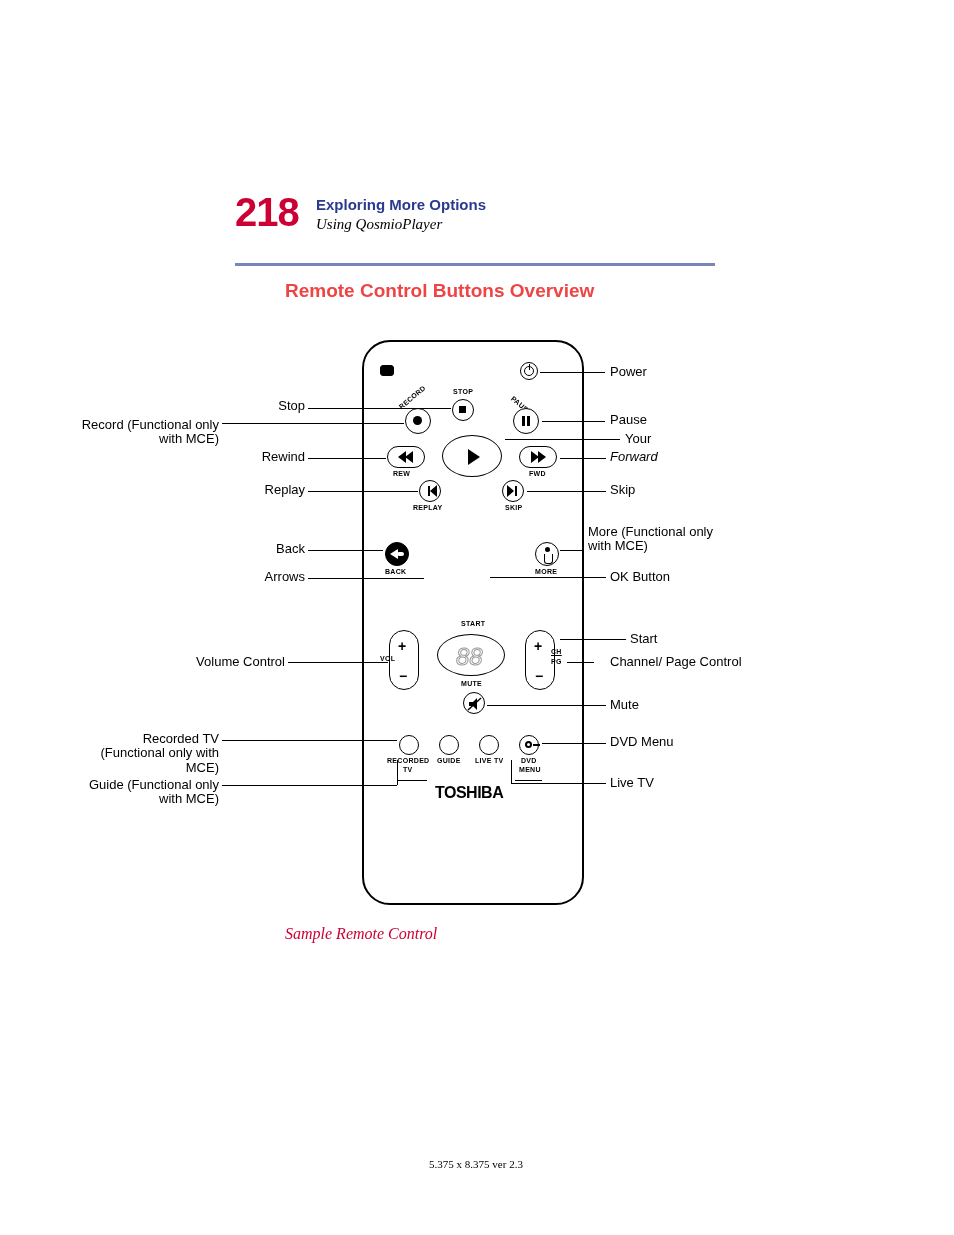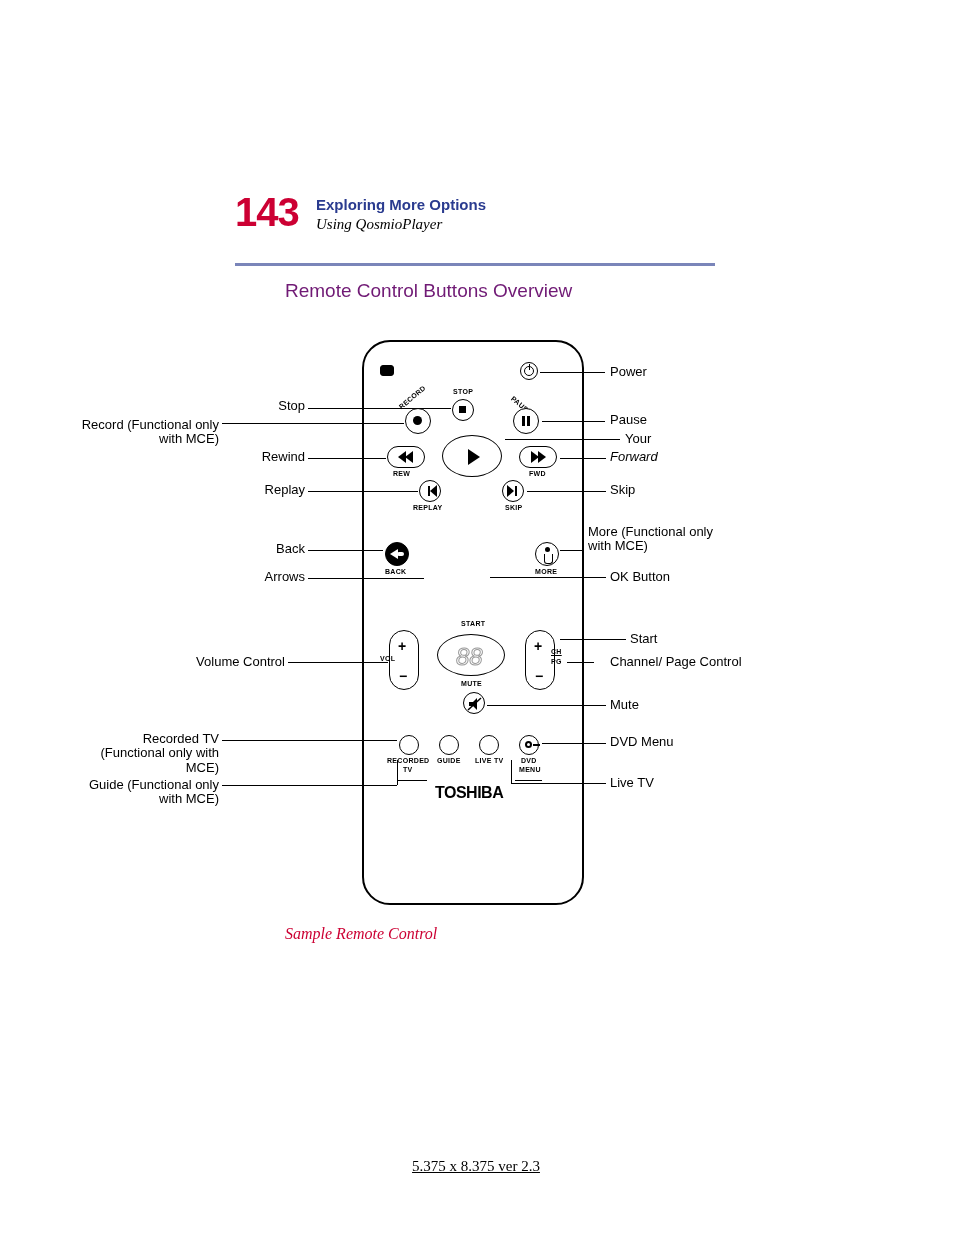--- a/index.html
+++ b/index.html
@@ -44,23 +44,23 @@
     top: 263px;
     left: 235px;
     width: 480px;
     height: 3px;
     background: #7a85b9;
   }
   .sub-heading {
     position: absolute;
     top: 280px;
     left: 285px;
-    color: #701a75;
+    color: #ef4444;
     font-size: 19px;
-    font-weight: normal;
+    font-weight: bold;
   }
   .diagram {
     position: absolute;
     top: 320px;
     left: 215px;
     width: 520px;
     height: 590px;
   }
   .remote-body {
     position: absolute;
@@ -127,37 +127,36 @@
     font-family: "Times New Roman", serif;
     font-size: 16px;
   }
   .footer-text {
     position: absolute;
     top: 1158px;
     left: 0;
     width: 952px;
     text-align: center;
     font-family: "Times New Roman", serif;
-    font-size: 15px;
-    text-decoration: underline;
+    font-size: 11px;
   }
   .divider-thin {
     position: absolute;
     left: 308px;
     width: 86px;
     height: 1px;
     background: #000;
   }
 </style>
 </head>
 <body>
 
 <div class="page">
 
-  <span class="page-num" style="position:absolute; top:190px; left:235px;">143</span>
+  <span class="page-num" style="position:absolute; top:190px; left:235px;">218</span>
   <span class="chapter-title">Exploring More Options</span>
   <span class="section-title">Using QosmioPlayer</span>
   <div class="hr"></div>
   <div class="sub-heading">Remote Control Buttons Overview</div>
 
   <div class="diagram">
 
     <div class="remote-body"></div>
 
     <div style="position:absolute; left:165px; top:45px; width:12px; height:9px; border:1.5px solid #000; border-radius:3px; background:#000;"></div>

